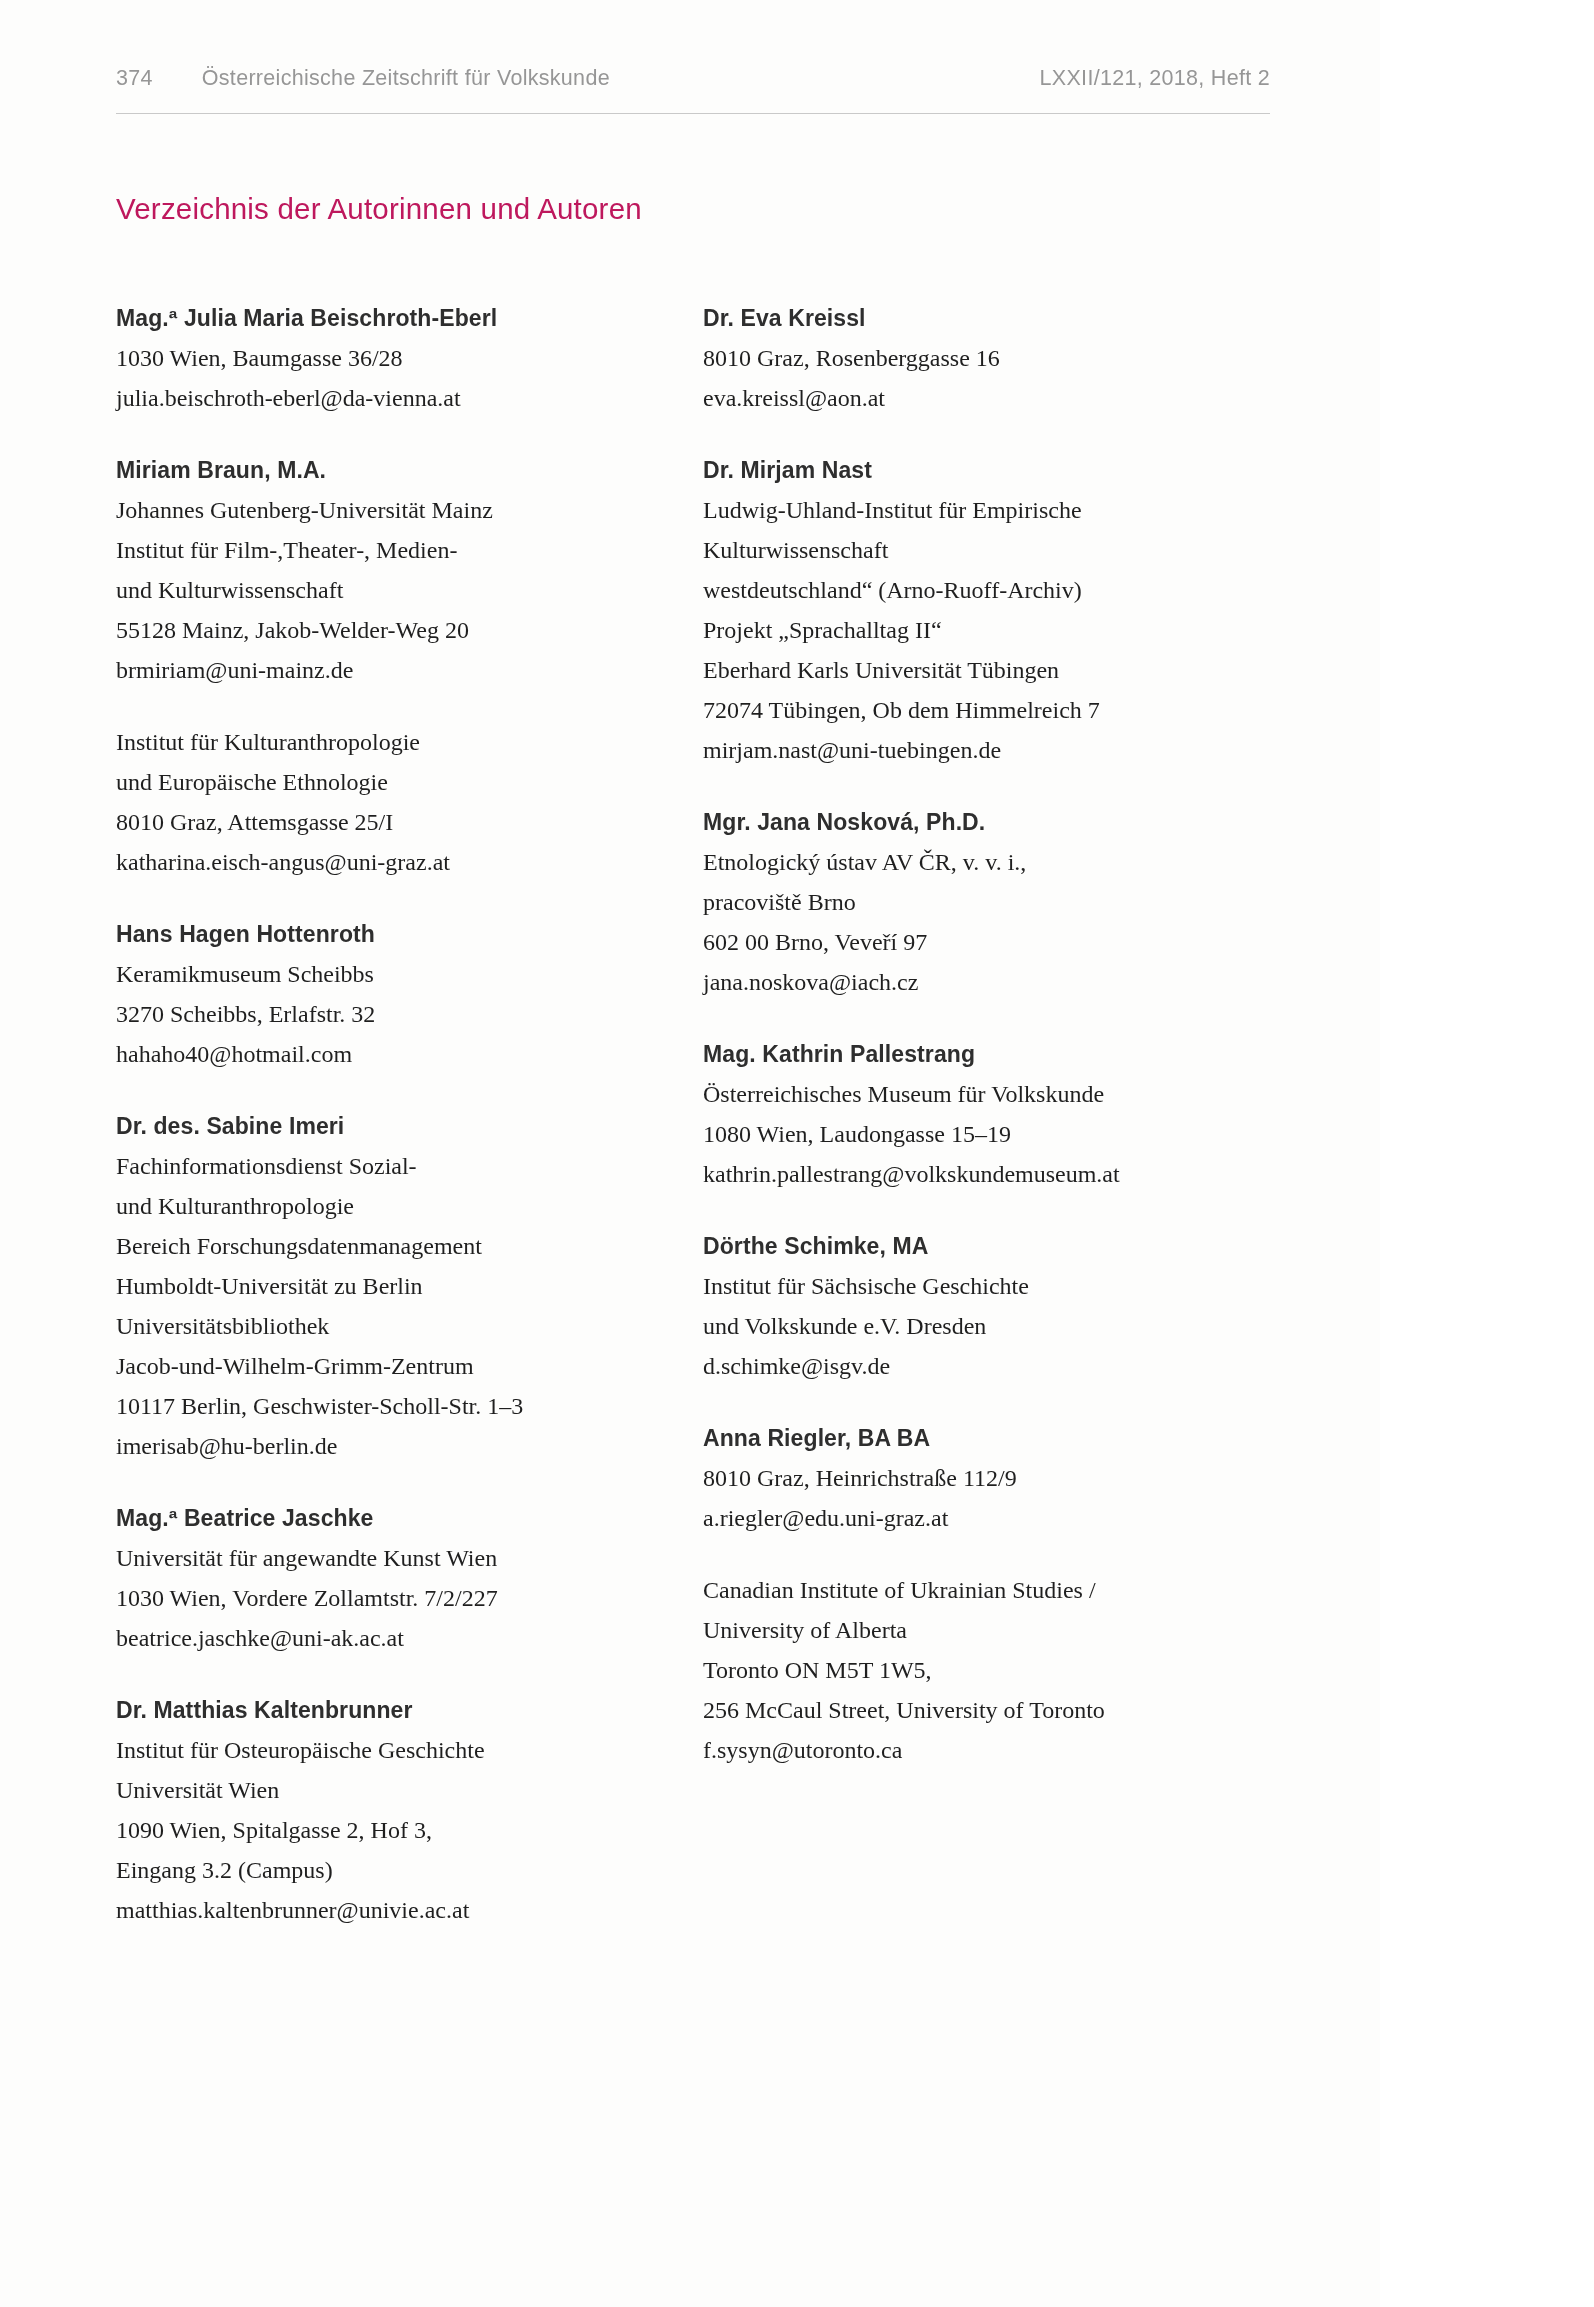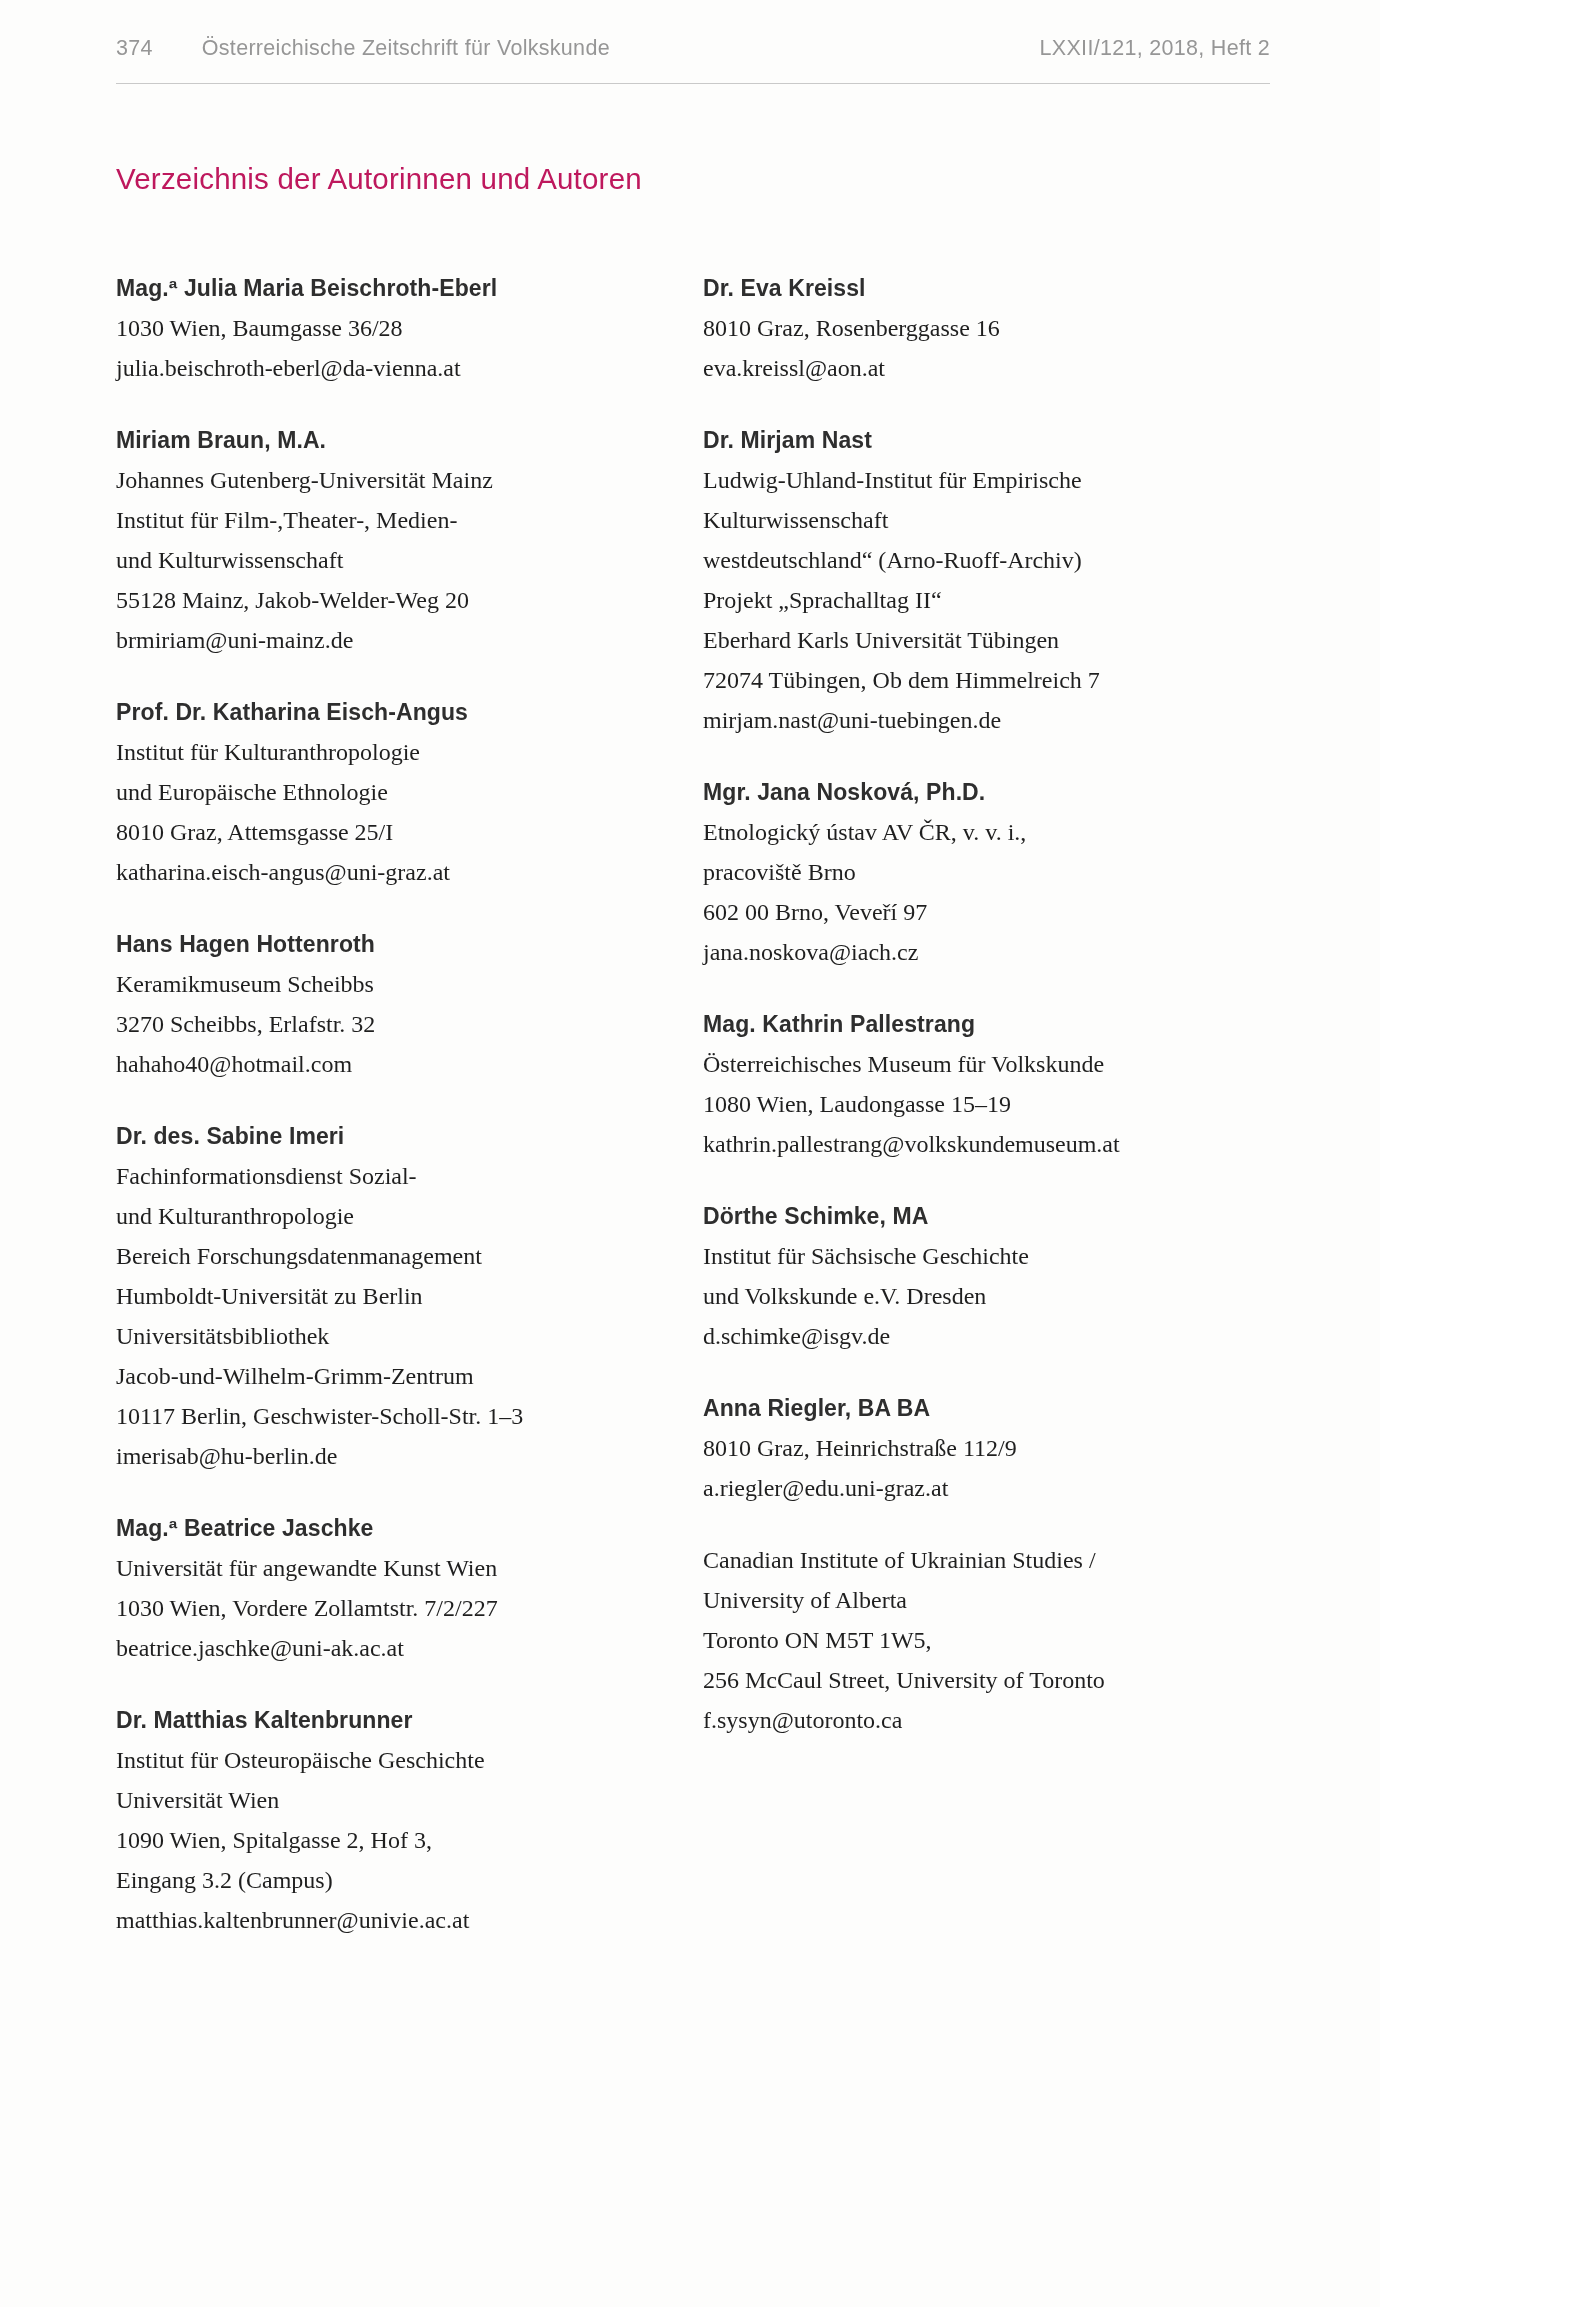--- a/index.html
+++ b/index.html
@@ -7,21 +7,21 @@
   body {
     width: 1595px;
     height: 2307px;
     font-family: "Liberation Sans", sans-serif;
     position: relative;
   }
   .page {
     width: 1380px;
     height: 2307px;
     background: #fdfdfc;
-    padding: 36px 110px 0 116px;
+    padding: 66px 110px 0 116px;
     overflow: hidden;
   }
   .pagehead {
     display: flex;
     justify-content: space-between;
     align-items: baseline;
     color: #969696;
     font-size: 21.5px;
     letter-spacing: 0.3px;
   }
@@ -91,21 +91,20 @@
         </div>
         <div class="entry">
           <div class="name">Miriam Braun, M.A.</div>
           <div class="line">Johannes Gutenberg-Universität Mainz</div>
           <div class="line">Institut für Film-,Theater-, Medien-</div>
           <div class="line">und Kulturwissenschaft</div>
           <div class="line">55128 Mainz, Jakob-Welder-Weg 20</div>
           <div class="line">brmiriam@uni-mainz.de</div>
         </div>
         <div class="entry">
-          <div class="name">Prof. Dr. Katharina Eisch-Angus</div>
           <div class="line">Institut für Kulturanthropologie</div>
           <div class="line">und Europäische Ethnologie</div>
           <div class="line">8010 Graz, Attemsgasse 25/I</div>
           <div class="line">katharina.eisch-angus@uni-graz.at</div>
         </div>
         <div class="entry">
           <div class="name">Hans Hagen Hottenroth</div>
           <div class="line">Keramikmuseum Scheibbs</div>
           <div class="line">3270 Scheibbs, Erlafstr. 32</div>
           <div class="line">hahaho40@hotmail.com</div>

